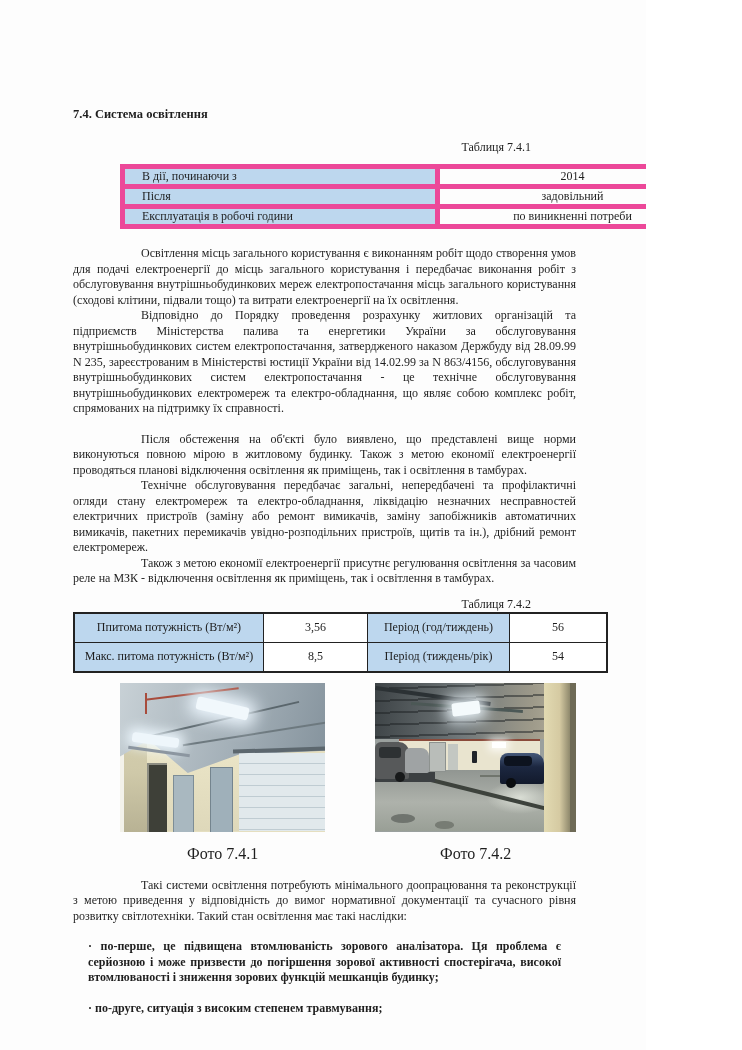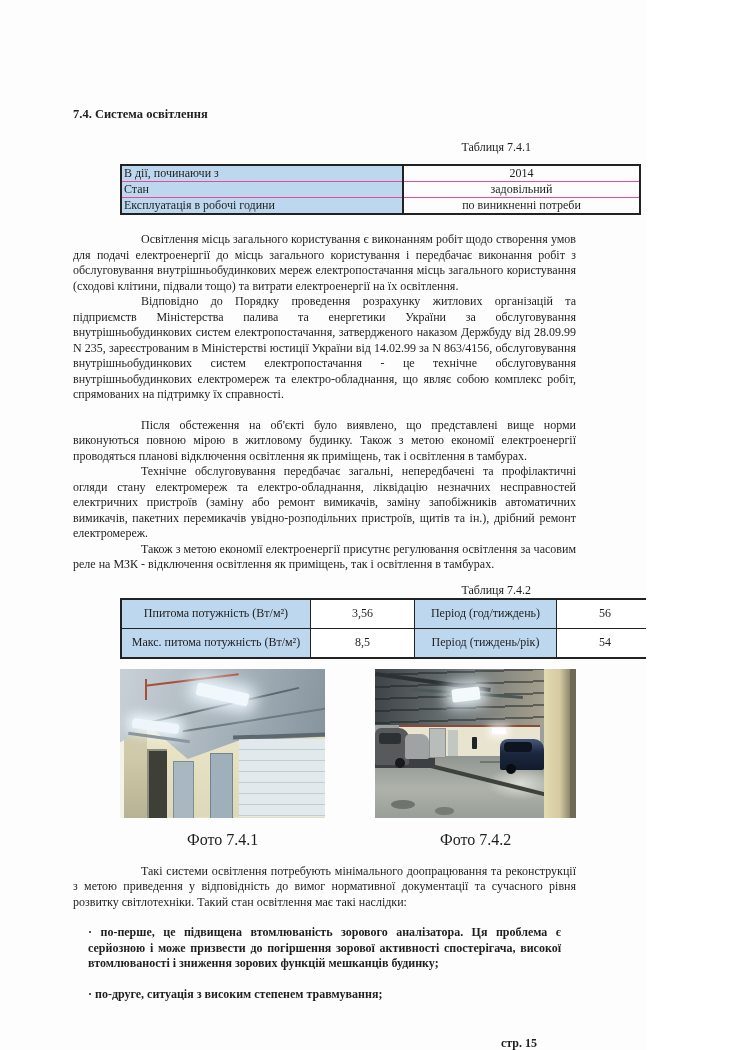--- a/index.html
+++ b/index.html
@@ -12,25 +12,25 @@
     overflow:hidden;
   }
   .content{padding:107px 70px 0 73px;}
   .doc-title{font-size:12.5px;font-weight:bold;margin:0;}
   .tbl-label{font-size:12px;text-align:right;}
   .tbl-label.t1{margin-top:18px;margin-bottom:9px;padding-right:45px;}
   .tbl-label.t2{margin-top:10px;padding-right:45px;}
 
   table{border-collapse:collapse;table-layout:fixed;font-size:12px;color:#1e1e1e;}
   .t741{margin-left:47px;width:507px;border:2px solid #222;}
-  .t741 td{border:1px solid #ec4899;height:15px;line-height:13px;padding:0 2px;vertical-align:middle;}
+  .t741 td{border:5px solid #ec4899;height:15px;line-height:13px;padding:0 17px;vertical-align:middle;}
   .t741 td.param{background:#bdd7ee;width:276px;border-right:2px solid #222;}
   .t741 td.value{text-align:center;width:231px;}
 
-  .t742{margin-left:47px;width:504px;border:2px solid #222;}
+  .t742{width:504px;border:2px solid #222;}
   .t742 td{border:1px solid #222;height:28px;text-align:center;vertical-align:middle;padding:0 3px;}
   .t742 td.c1{background:#bdd7ee;width:182px;}
   .t742 td.c2{width:97px;background:#fff;}
   .t742 td.c3{background:#bdd7ee;width:135px;}
   .t742 td.c4{width:90px;background:#fff;}
 
   .body-p{
     font-size:12px;line-height:15.5px;text-align:justify;
     text-indent:68px;margin:0;
   }
@@ -123,21 +123,21 @@
 
     <div class="tbl-label t1">Таблиця 7.4.1</div>
 
     <table class="t741">
       <tbody>
         <tr>
           <td class="param">В дії, починаючи з</td>
           <td class="value">2014</td>
         </tr>
         <tr>
-          <td class="param">Стан</td>
+          <td class="param">Після</td>
           <td class="value">задовільний</td>
         </tr>
         <tr>
           <td class="param">Експлуатація в робочі години</td>
           <td class="value">по виникненні потреби</td>
         </tr>
       </tbody>
     </table>
 
     <p class="body-p first">Освітлення місць загального користування є виконанням робіт щодо створення умов для подачі електроенергії до місць загального користування і передбачає виконання робіт з обслуговування внутрішньобудинкових мереж електропостачання місць загального користування (сходові клітини, підвали тощо) та витрати електроенергії на їх освітлення.</p>

